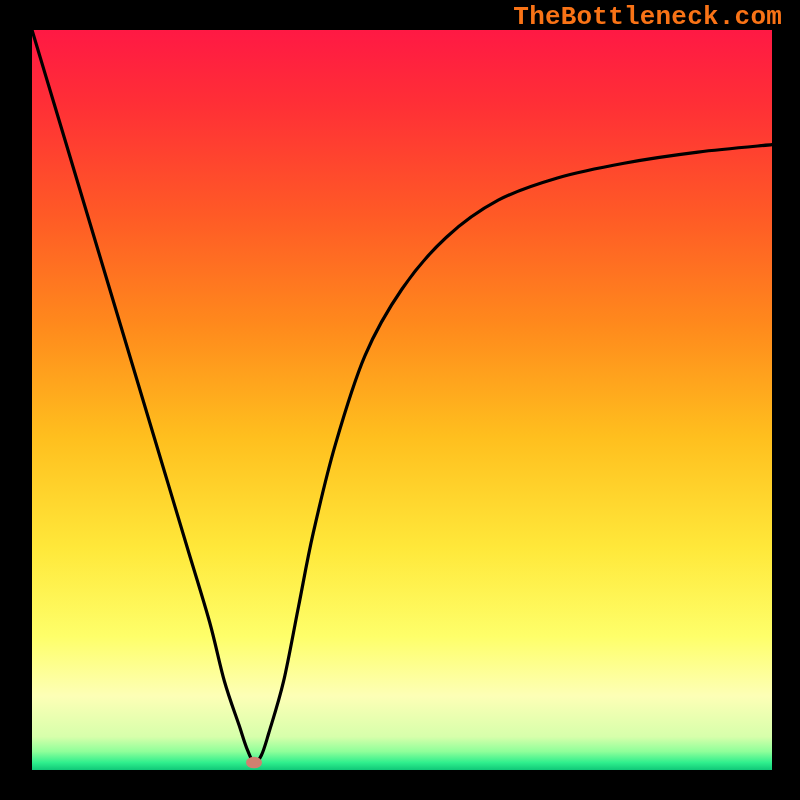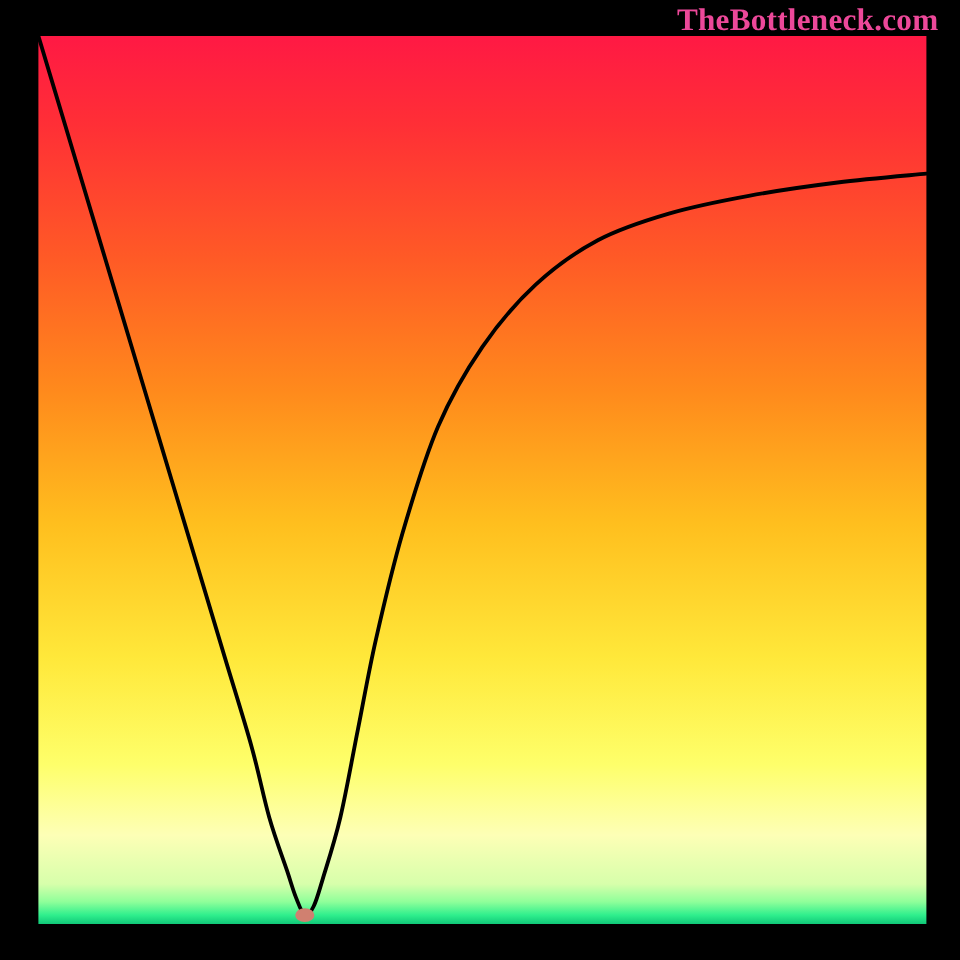--- a/index.html
+++ b/index.html
@@ -13,24 +13,24 @@
   .frame {
     position: relative;
     width: 800px;
     height: 800px;
     background: #000;
   }
   .watermark {
     position: absolute;
     top: 2px;
     right: 18px;
-    font-family: Liberation Serif, serif;
+    font-family: Liberation Mono, monospace;
     font-size: 26px;
     font-weight: 600;
-    color: #ec4899;
+    color: #f97316;
     letter-spacing: 0.2px;
   }
   svg {
     position: absolute;
     top: 0;
     left: 0;
   }
 </style>
 </head>
 <body>

